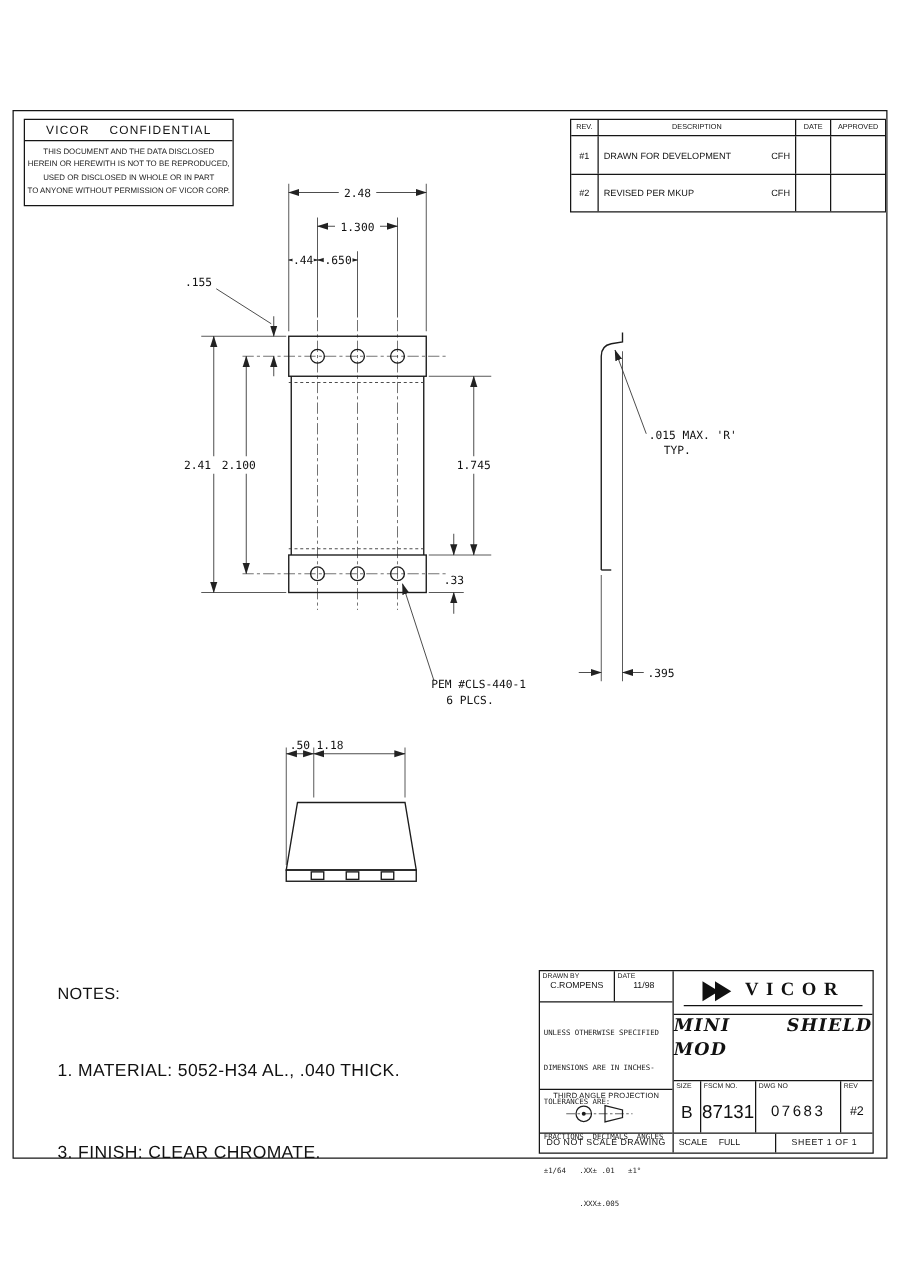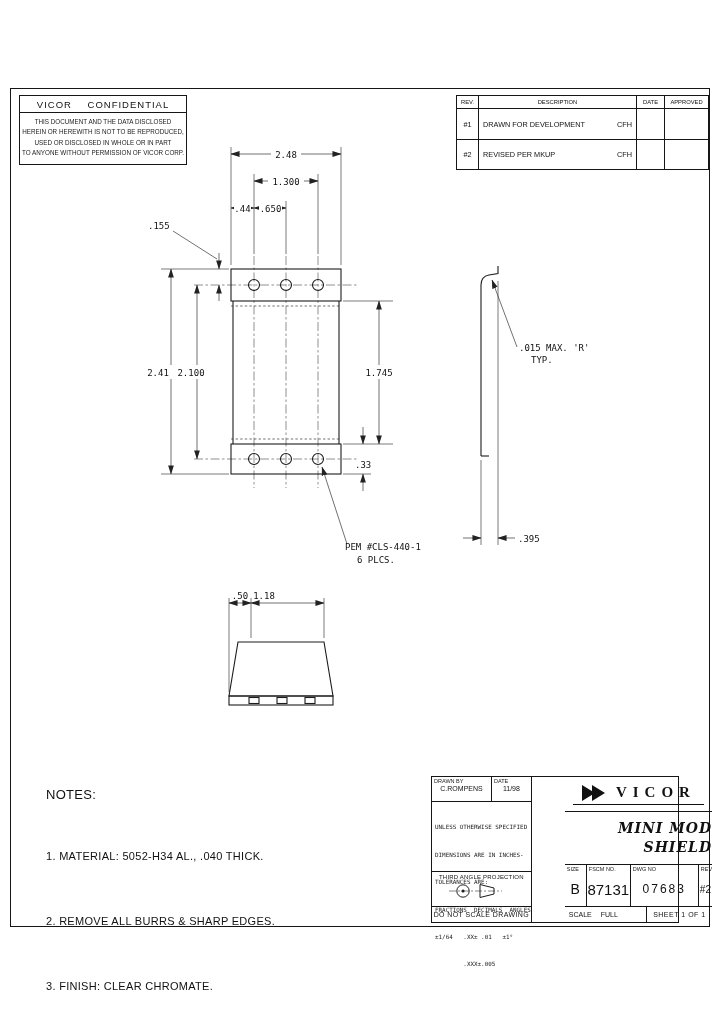--- a/index.html
+++ b/index.html
@@ -37,25 +37,25 @@
   .rt-head > div, .rt-row > div { display:flex; align-items:center; justify-content:center; }
   .c-rev  { width:22px;  border-right:1px solid #161616; }
   .c-desc { width:158px; border-right:1px solid #161616; }
   .rt-row .c-desc { justify-content:space-between; padding:0 4px; }
   .c-date { width:28px;  border-right:1px solid #161616; }
   .c-appr { flex:1; }
 
   
   .notes { position:absolute; left:35px; top:698px; letter-spacing:0.3px; }
   .notes-title { font-size:13px; margin-bottom:7px; }
-  .note-line { font-size:11px; line-height:22px; white-space:pre;margin-top:43px; }
+  .note-line { font-size:14px; line-height:22px; white-space:pre;margin-top:43px; }
 
   
-  .title-block { position:absolute; left:420px; top:687px; width:248px; height:147px;
-                 border:1px solid #161616; display:flex; background:#fff;gap:33px; }
+  .title-block { position:absolute; left:420px; top:687px; width:268px; height:147px;
+                 border:1px solid #161616; display:flex; background:#fff; }
   .tb-left  { width:107px; border-right:1px solid #161616; display:flex; flex-direction:column; }
   .tb-right { flex:1; display:flex; flex-direction:column; }
 
   .tb-drawn { height:25px; border-bottom:1px solid #161616; display:flex; }
   .tb-dcell { display:flex; flex-direction:column; }
   .tb-dcell.first { width:60px; border-right:1px solid #161616; }
   .tb-dcell.second { flex:1; }
   .tb-lbl { font-size:5.5px; padding:1px 0 0 2px; color:#222; }
   .tb-val { font-size:7px; text-align:center; margin-top:1px; }
 
@@ -63,22 +63,22 @@
             font: 5.9px/1.55 "DejaVu Sans Mono", monospace; white-space:pre; color:#222; }
   .tb-proj { height:35px; border-bottom:1px solid #161616; text-align:center; }
   .tb-proj-label { font-size:6px; margin-top:2px; letter-spacing:0.2px; }
   .tb-dns { flex:1; display:flex; align-items:center; justify-content:center; font-size:7px; letter-spacing:0.4px; }
 
   .tb-logo { height:35px; border-bottom:1px solid #161616; display:flex; align-items:center; padding:0 8px; }
   .logo-wrap { display:flex; align-items:center; gap:7px; width:100%;
                border-bottom:1.6px solid #111; padding-bottom:2px; justify-content:center; }
   .logo-text { font-family:"Liberation Serif", serif; font-weight:bold; font-size:15px; letter-spacing:6px; }
 
-  .tb-title { height:53px; border-bottom:1px solid #161616; display:flex; flex-direction:column;
-              align-items:flex-end; justify-content:center;
+  .tb-title { height:53px; border-bottom:1px solid #161616; display:flex; flex-direction:row;
+              align-items:flex-start; justify-content:center;
               font:italic bold 14px "DejaVu Serif", serif; letter-spacing:1px; line-height:1.35; }
 
   .tb-size-row { height:42px; border-bottom:1px solid #161616; display:flex; }
   .tb-scell { border-right:1px solid #161616; display:flex; flex-direction:column; }
   .tb-scell:last-child { border-right:none; }
   .w-size{width:22px;} .w-fscm{width:44px;} .w-dwg{width:68px;} .w-rev{flex:1;}
   .tb-sval { flex:1; display:flex; align-items:center; justify-content:center; }
   .v-size{ font-size:14px; } .v-fscm{ font-size:15px; } .v-dwg{ font-size:12px; letter-spacing:2px; } .v-rev{ font-size:10px; }
 
   .tb-scale-row { flex:1; display:flex; font-size:7px; }
@@ -236,21 +236,20 @@
           <span>CFH</span>
         </div>
         <div class="c-date"></div>
         <div class="c-appr"></div>
       </div>
     </div>
 
     <div class="notes">
       <div class="notes-title">NOTES:</div>
       <div class="note-line">1. MATERIAL: 5052-H34 AL., .040 THICK.</div>
-      <div class="note-line">2. REMOVE ALL BURRS &amp; SHARP EDGES.</div>
       <div class="note-line">3. FINISH: CLEAR CHROMATE.</div>
     </div>
 
     <div class="title-block">
       <div class="tb-left">
         <div class="tb-drawn">
           <div class="tb-dcell first">
             <div class="tb-lbl">DRAWN BY</div>
             <div class="tb-val">C.ROMPENS</div>
           </div>

